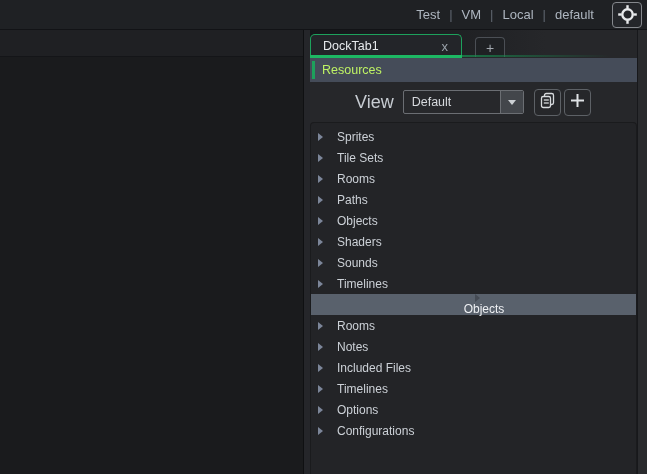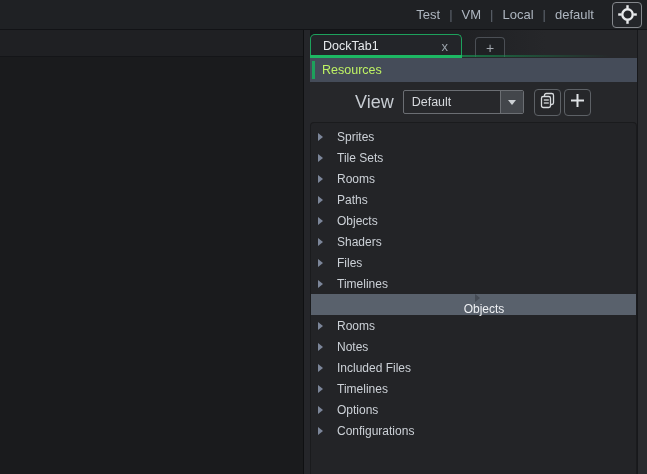--- a/index.html
+++ b/index.html
@@ -222,21 +222,21 @@
             <span class="label">Objects</span>
           </div>
 
           <div class="tree-row">
             <span class="arrow"></span>
             <span class="label">Shaders</span>
           </div>
 
           <div class="tree-row">
             <span class="arrow"></span>
-            <span class="label">Files</span>
+            <span class="label">Sounds</span>
           </div>
 
           <div class="tree-row">
             <span class="arrow"></span>
             <span class="label">Timelines</span>
           </div>
 
           <div class="tree-row selected">
             <span class="arrow"></span>
             <span class="label">Objects</span>

